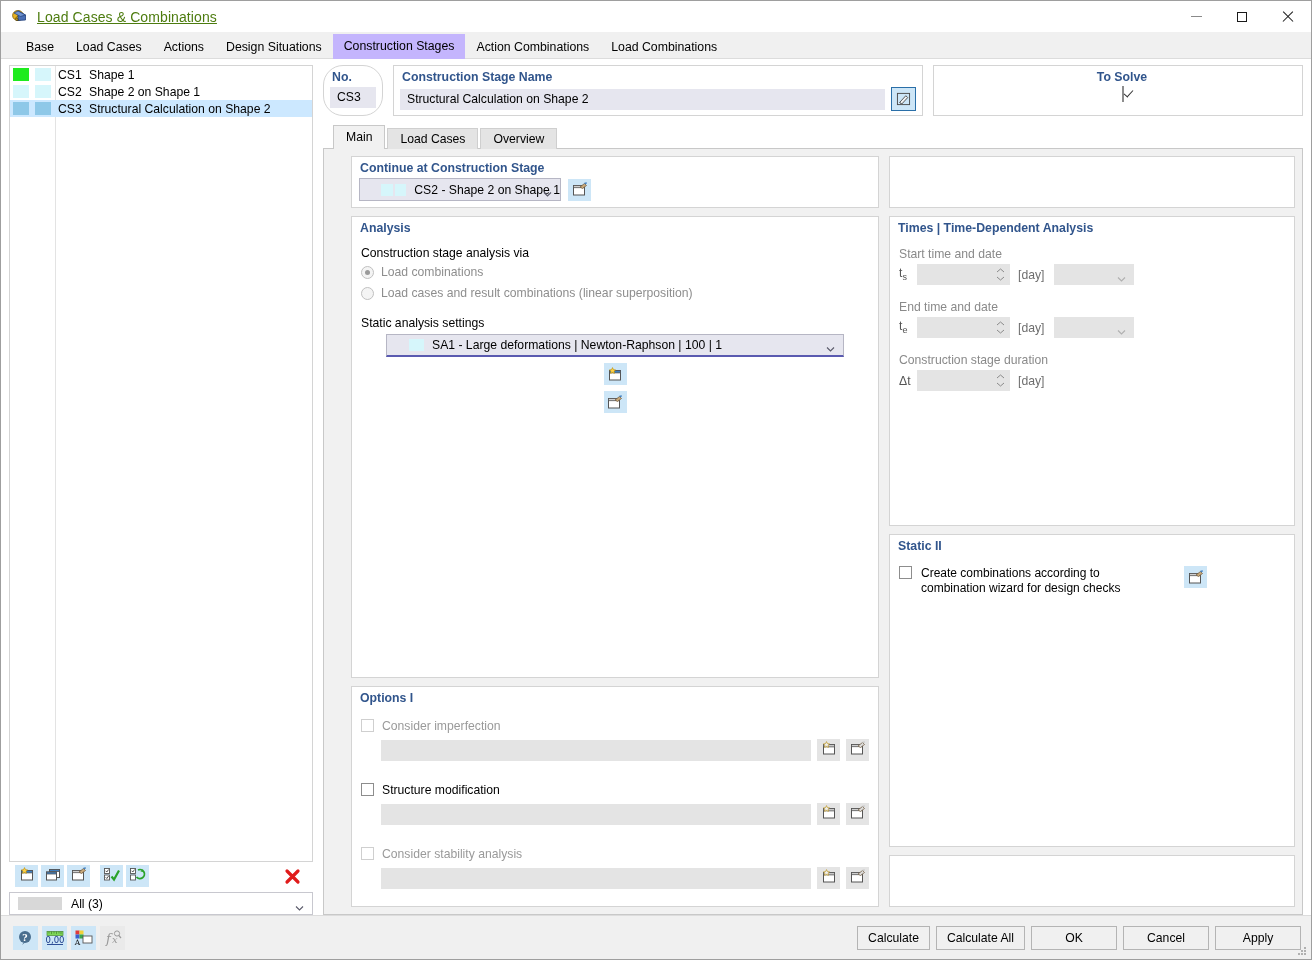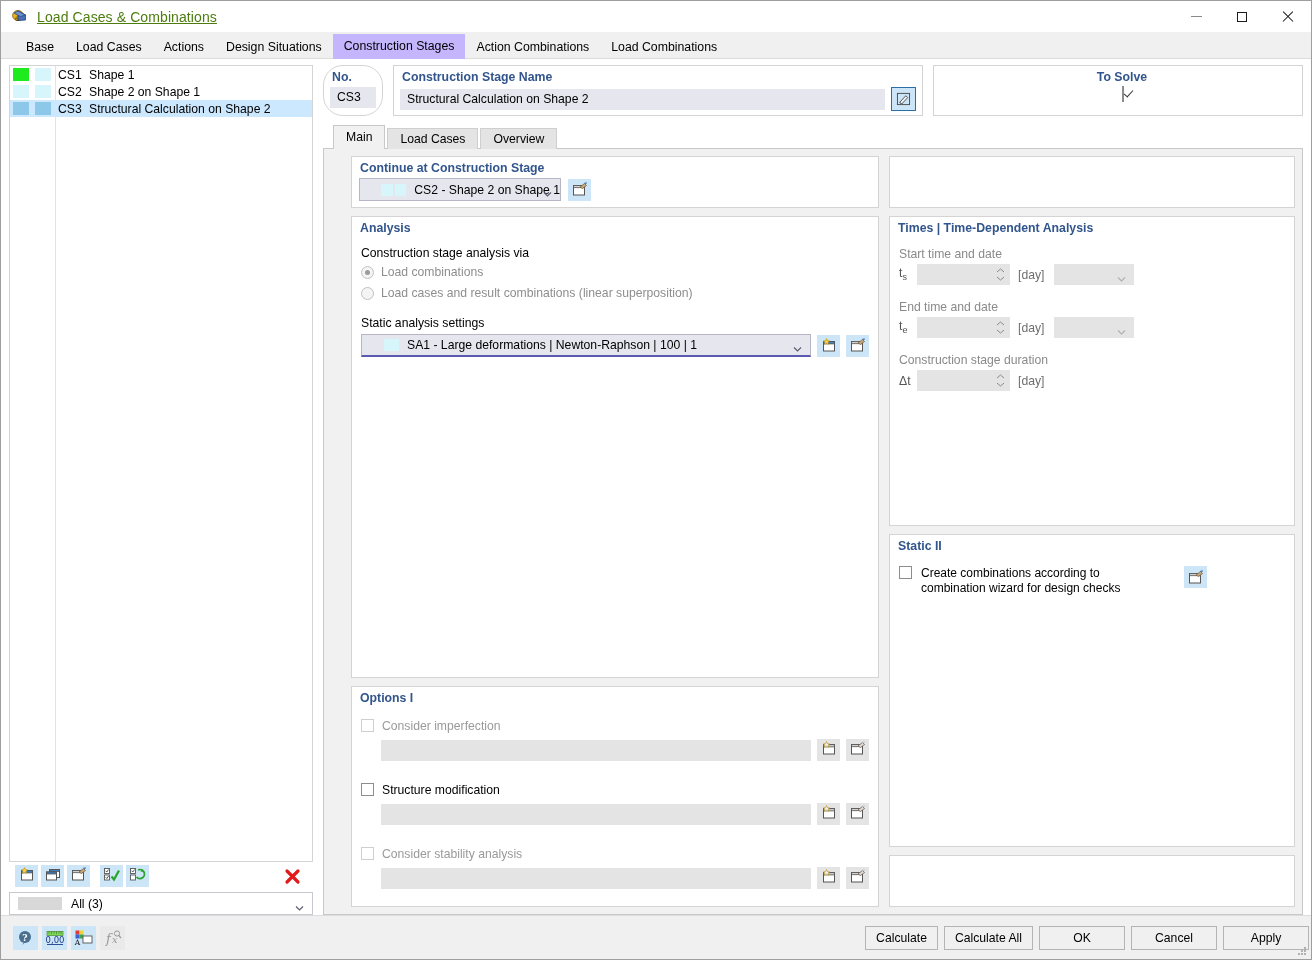--- a/index.html
+++ b/index.html
@@ -290,21 +290,21 @@
     position: relative;
     padding: 0 10px;
     box-sizing: border-box;
   }
   .footer-tools { display: flex; gap: 4px; align-items: center; margin-left: 2px;}
   .ft-btn {
     width: 25px; height: 24px; background: #cde6f7;
     display: flex; align-items: center; justify-content: center;
   }
   .ft-btn.grey { background: #eaeaea; }
-  .footer-buttons { position: absolute; right: 2px; display: flex; gap: 6px; }
+  .footer-buttons { position: absolute; right: 10px; display: flex; gap: 6px; }
   .btn {
     height: 24px; min-width: 72px;
     background: #f0f0f0;
     border: 1px solid #b4b4b4;
     font-size: 12.2px; color: #000;
     display: flex; align-items: center; justify-content: center;
     box-sizing: border-box;
     padding: 0 10px;
   }
   .grip { position: absolute; right: 3px; bottom: 2px; width: 11px; height: 11px; }
@@ -528,21 +528,21 @@
                   <span class="radio checked"></span>
                   <span class="radio-label">Load combinations</span>
                 </div>
                 <div class="radio-row" style="margin-top:7px;">
                   <span class="radio"></span>
                   <span class="radio-label">Load cases and result combinations (linear superposition)</span>
                 </div>
 
                 <div class="section-label" style="margin-top:16px;">Static analysis settings</div>
 
-                <div style="display:flex; align-items:center; gap:6px; margin-top:4px;">
+                <div style="display:flex; align-items:center; gap:6px; margin-top:4px;flex-direction:column;">
                   <div class="combo underline" style="width:458px;">
                     <span class="sw-small" style="background:#d6f6fb; margin-left:6px;"></span>
                     <span class="ctext">SA1 - Large deformations | Newton-Raphson | 100 | 1</span>
                     <span class="cb-arrow">
                       <svg width="9" height="9" viewBox="0 0 9 9">
                           <path d="M1 2.5 L4.5 6 L8 2.5" stroke="#5a5a6a" stroke-width="1.1" fill="none"></path>
                         </svg>
                     </span>
                   </div>
                   <div class="icon-btn">

